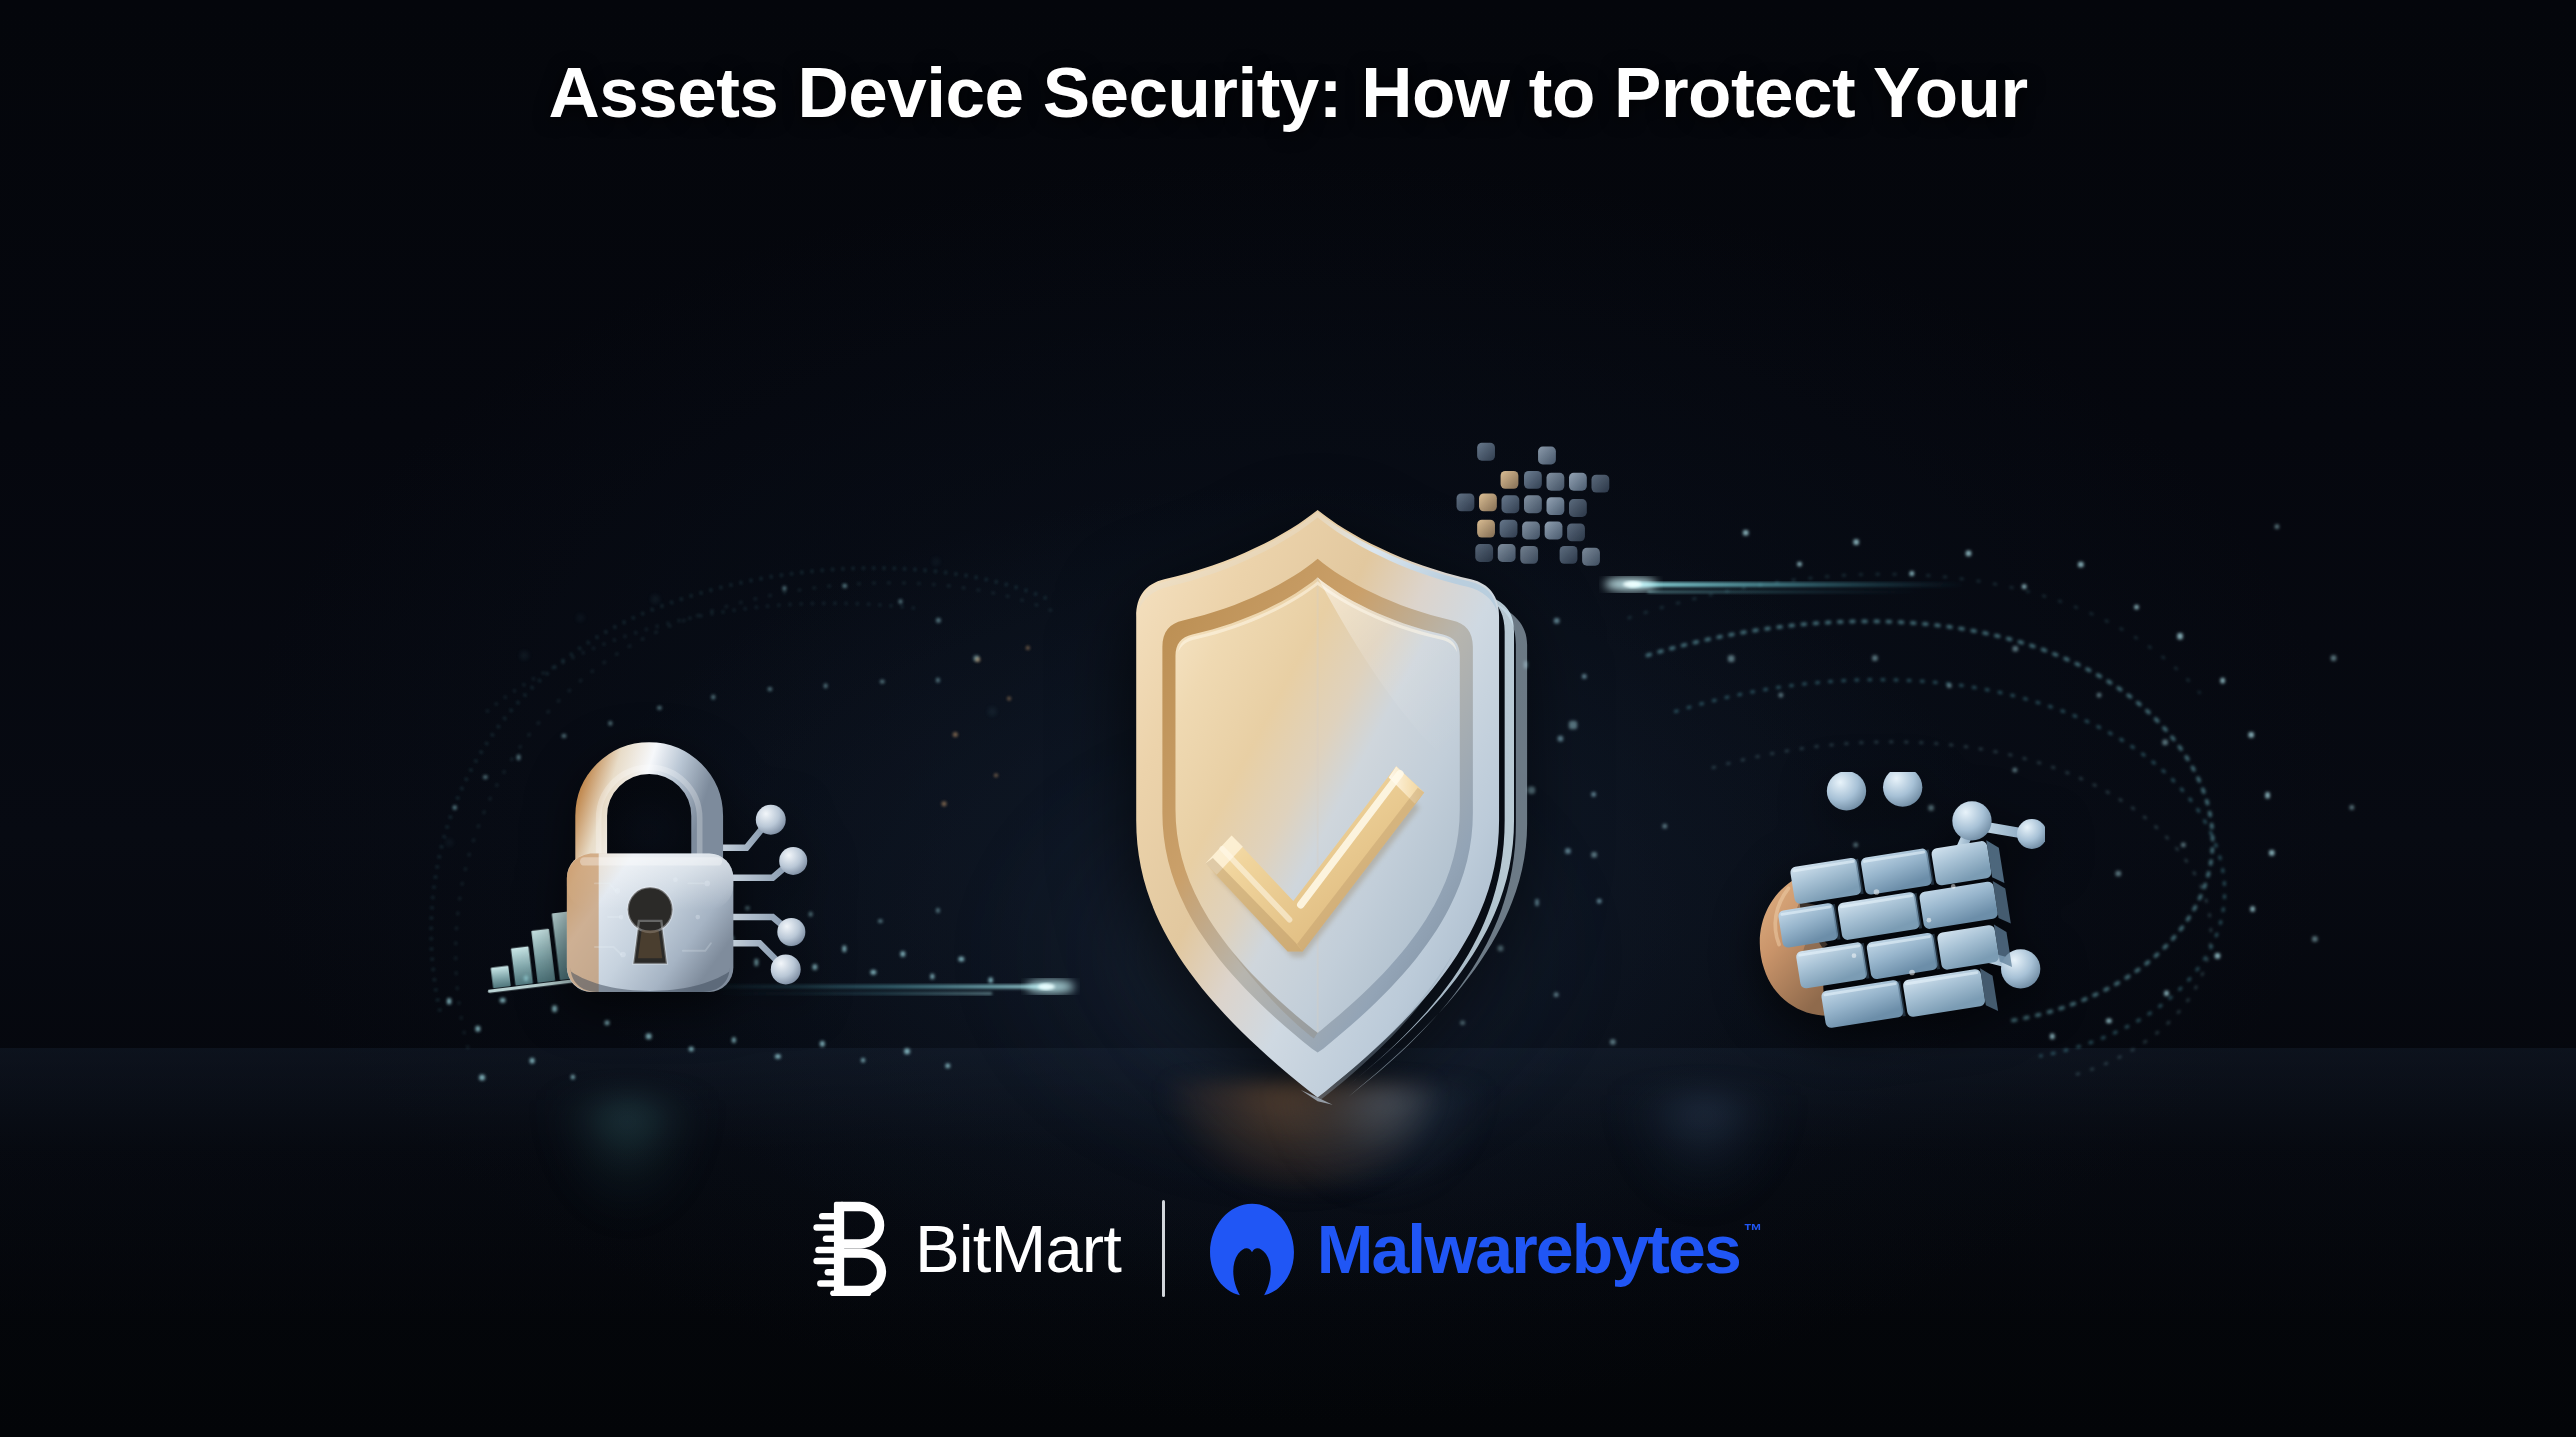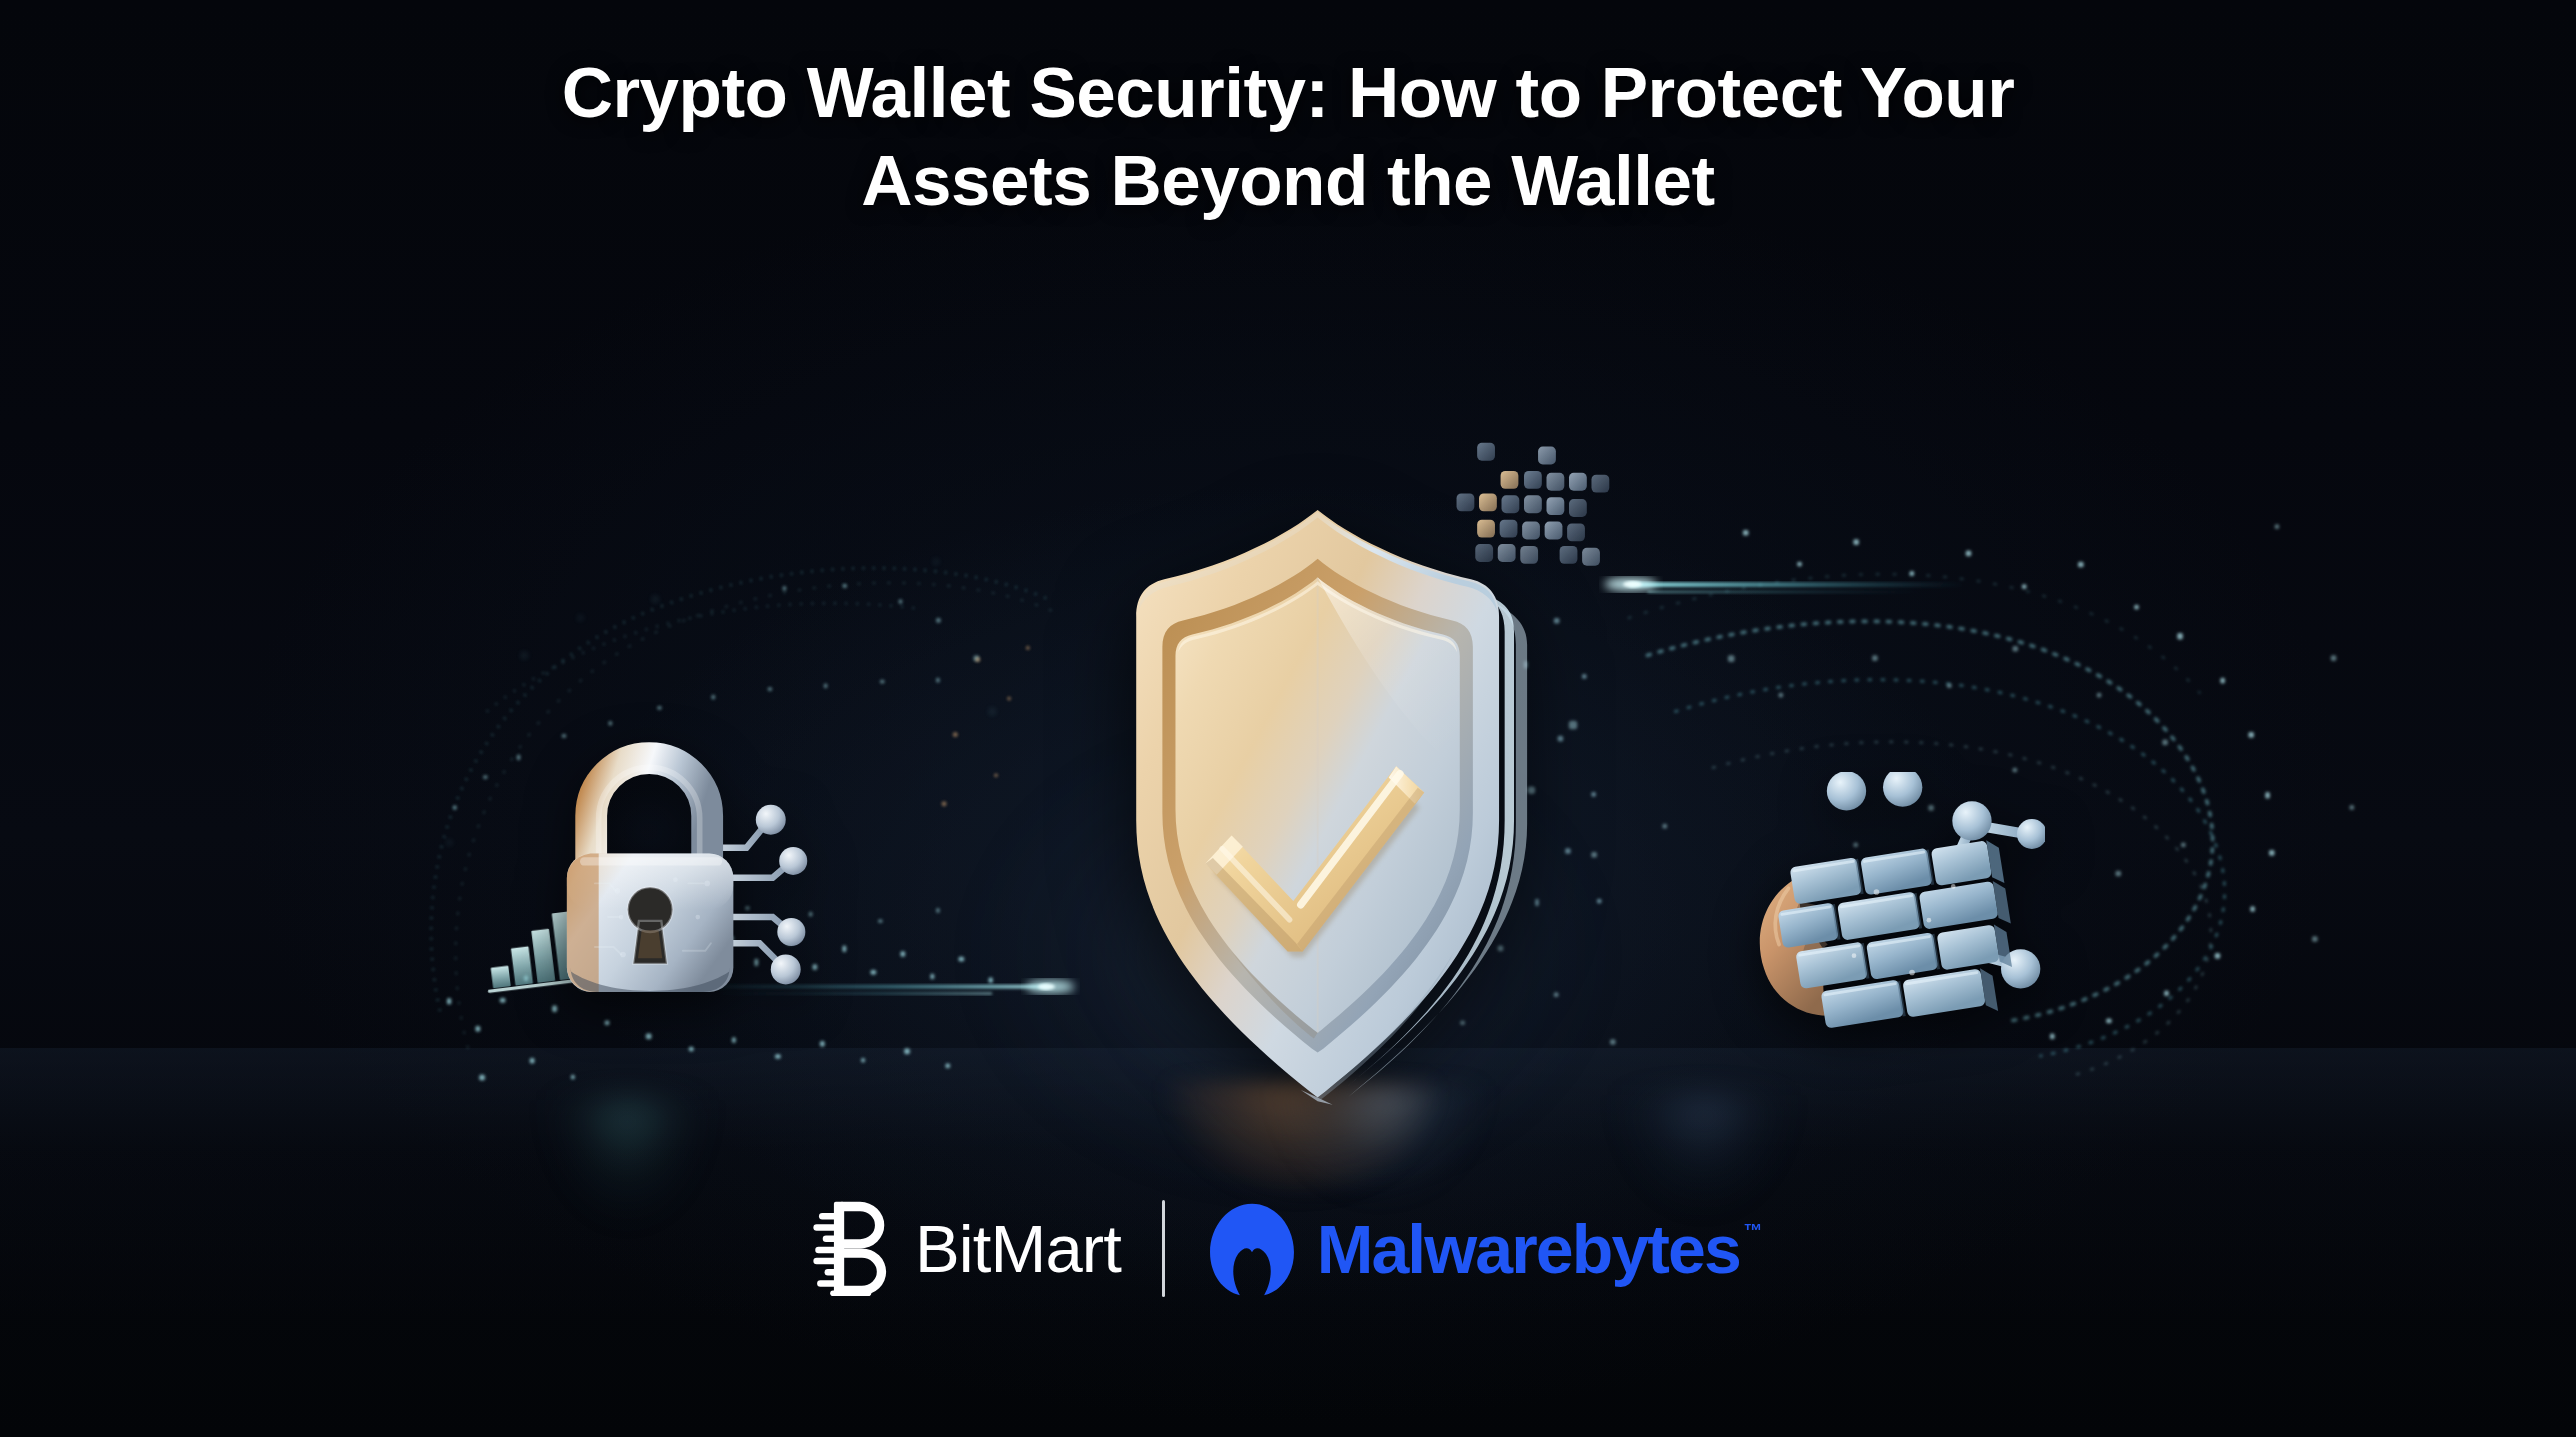--- a/index.html
+++ b/index.html
@@ -750,22 +750,21 @@
       </g>
     </svg>
   </div>
 
   <div class="reflect-teal"></div>
   <div class="reflect-warm"></div>
   <div class="reflect-cool"></div>
   <div class="reflect-blue"></div>
 
   <div class="title-wrap">
-    <div class="title-line">Crypto Wallet Security: How to Protect Your</div>
-    <div class="title-line">Assets Beyond the Wallet</div>
+    <div class="title-line">Assets Device Security: How to Protect Your</div>
   </div>
 
   <div class="logobar">
 
     <div class="logo-bitmart">
       <svg class="bm-mark" viewBox="0 0 86 104" xmlns="http://www.w3.org/2000/svg">
         <g fill="#ffffff">
 
           <path d="M 30 2 H 50 A 26 25 0 0 1 50 52 H 30 V 42 H 50 A 16 15 0 0 0 50 12 H 30 Z"></path>
           <path d="M 30 52 H 52 A 26 25 0 0 1 52 102 H 30 V 92 H 52 A 16 15 0 0 0 52 62 H 30 Z"></path>

